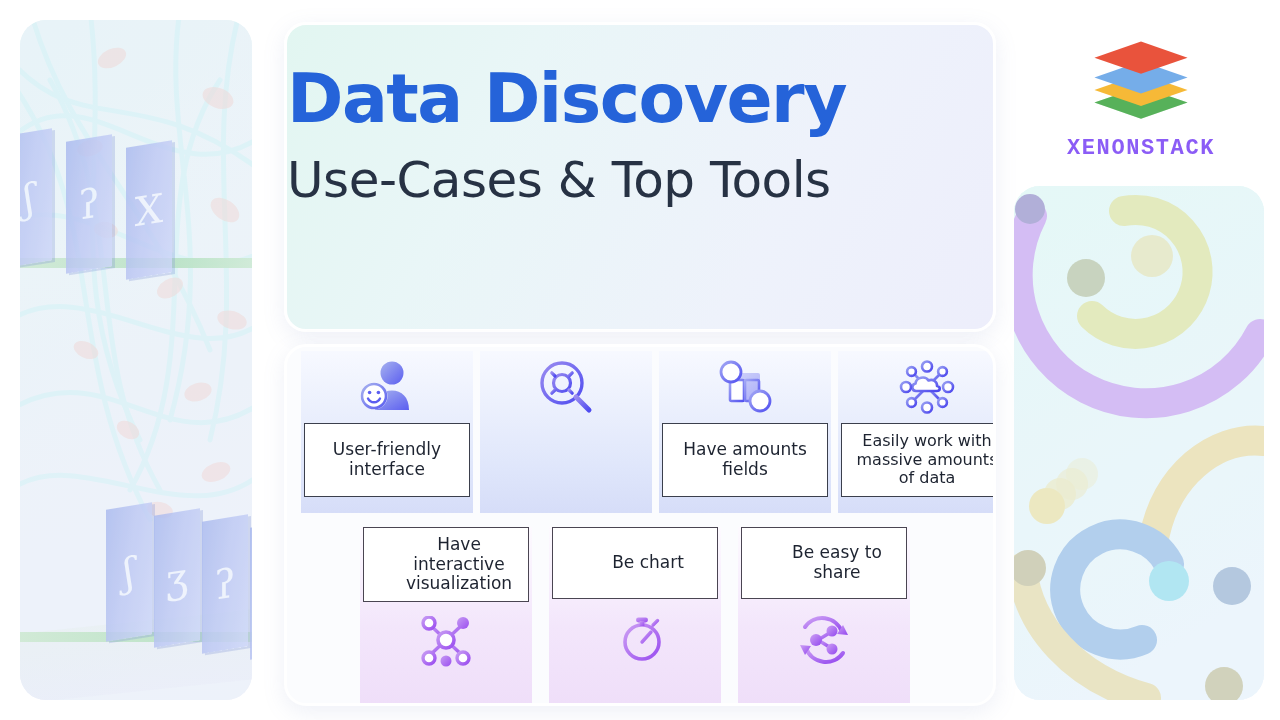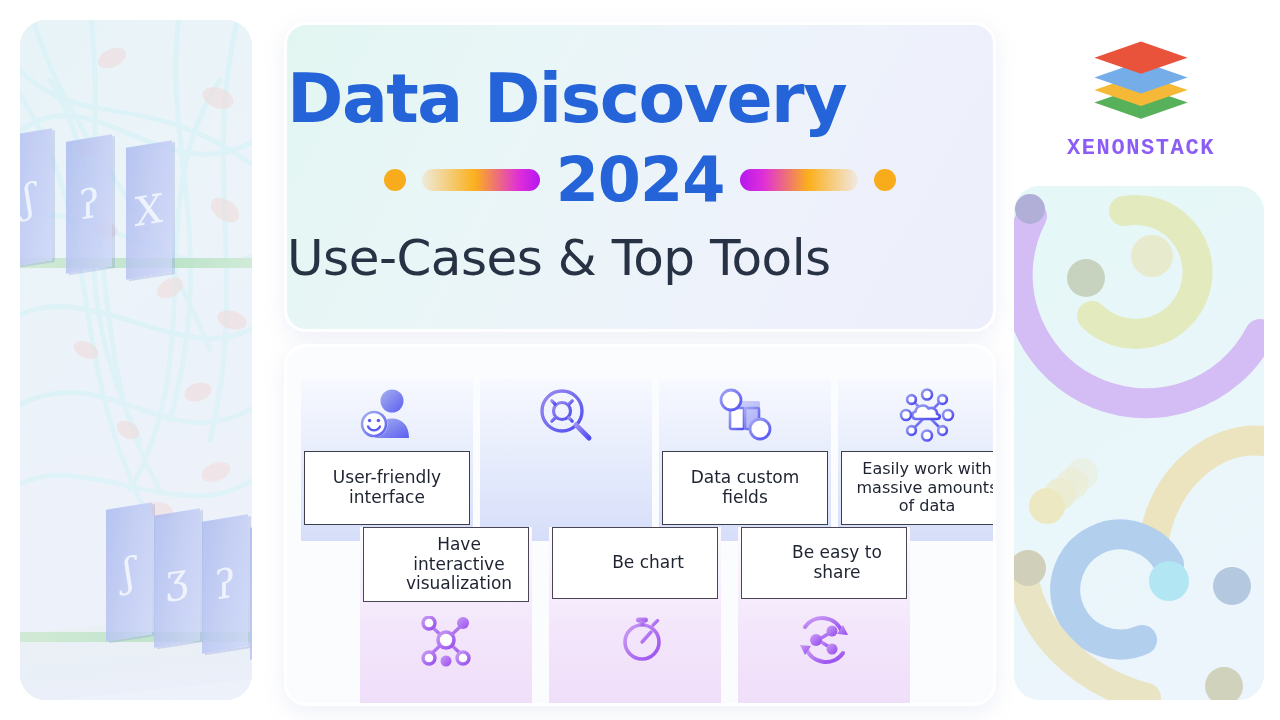--- a/index.html
+++ b/index.html
@@ -80,21 +80,21 @@
 
   
   .cards-panel {
     position: absolute; left: 8px; top: 330px; width: 712px; height: 362px;
     background: #fbfcfe; border-radius: 22px;
     border: 3px solid #ffffff;
     box-shadow: 0 6px 22px rgba(120,140,190,.13);
     overflow: hidden;
   }
   .row-top {
-    position: absolute; left: 14px; top: 32px;
+    position: absolute; left: 14px; top: 4px;
     display: flex; gap: 7px;
   }
   .row-bot {
     position: absolute; left: 73px; top: 180px;
     display: flex; gap: 17px;
   }
   .card {
     width: 172px; display: flex; flex-direction: column; align-items: center;
   }
   .card.blue   { height: 162px; background: linear-gradient(180deg,#f7f9ff 0%,#dfe6fb 72%,#d6ddf8 100%); }
@@ -205,27 +205,20 @@
       </div>
     <div class="lp-slab" style="left:230px; top:504px;">
         <span>X</span>
       </div>
   </div>
 
   <div class="center">
 
     <div class="title-card">
       <div class="t-main">Data Discovery</div>
-      <div class="t-row">
-        <span class="dot"></span>
-        <span class="bar left"></span>
-        <span class="t-year">2024</span>
-        <span class="bar right"></span>
-        <span class="dot"></span>
-      </div>
       <div class="t-sub">Use-Cases &amp; Top Tools</div>
     </div>
 
     <div class="cards-panel">
 
       <div class="row-top">
 
         <div class="card blue">
           <div class="icon-wrap">
             <svg width="58" height="54" viewBox="0 0 58 54">
@@ -289,21 +282,21 @@
               <rect x="28" y="20" width="14" height="21" rx="1.5" fill="none" stroke="url(#gc)" stroke-width="2.6"></rect>
               <circle cx="14" cy="12" r="10" fill="#fff" stroke="url(#gc)" stroke-width="2.8"></circle>
               <g stroke="url(#gc)" stroke-width="2.8" stroke-linecap="round">
                 <line x1="14" y1="7.5" x2="14" y2="16.5"></line>
                   <line x1="9.5" y1="12" x2="18.5" y2="12"></line>
               </g>
               <circle cx="43" cy="41" r="10" fill="#fff" stroke="url(#gc)" stroke-width="2.8"></circle>
               <line x1="38.5" y1="41" x2="47.5" y2="41" stroke="url(#gc)" stroke-width="2.8" stroke-linecap="round"></line>
             </svg>
           </div>
-          <div class="label-box">Data custom fields</div>
+          <div class="label-box">Have amounts fields</div>
         </div>
 
         <div class="card blue w-wide">
           <div class="icon-wrap">
             <svg width="58" height="56" viewBox="0 0 58 56">
               <defs>
                   <linearGradient id="gn" x1="0" y1="0" x2="1" y2="1">
                 <stop offset="0" stop-color="#9aa2f2"></stop>
                     <stop offset="1" stop-color="#4b45ee"></stop>
                   </linearGradient>

